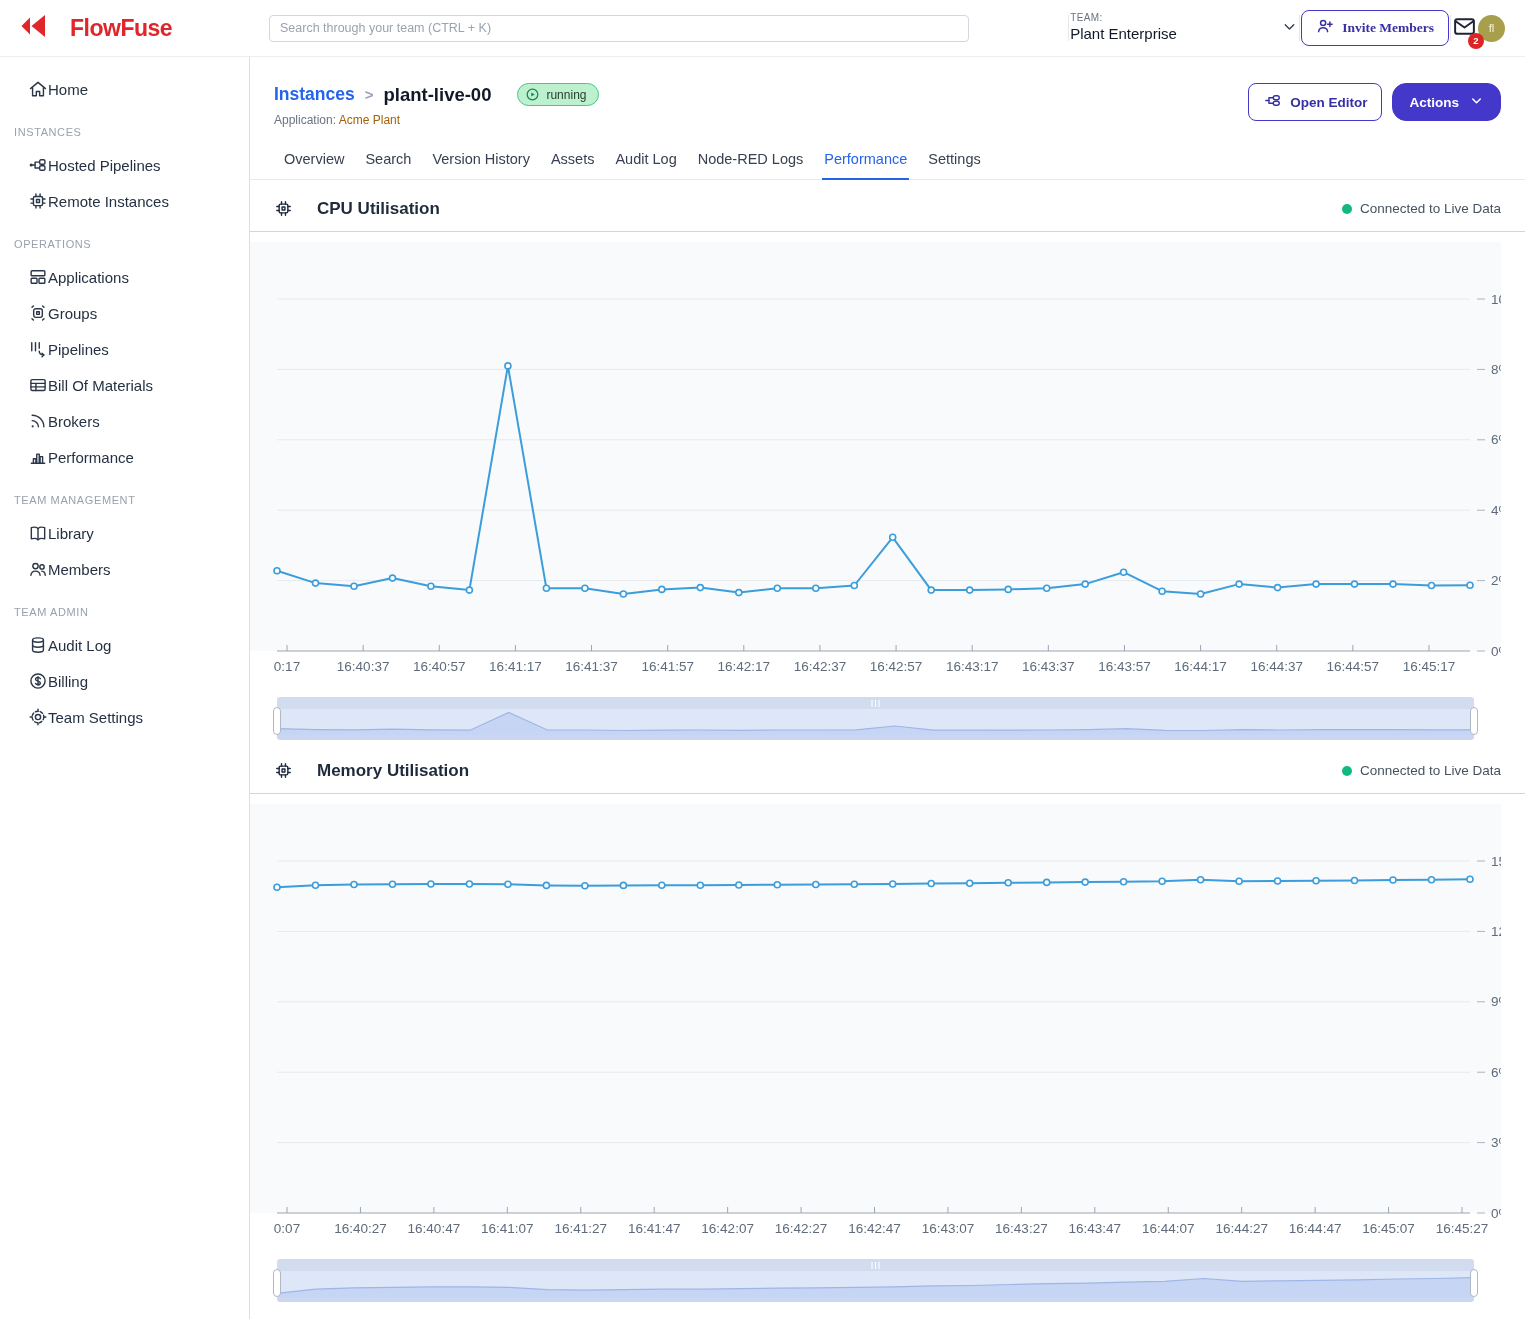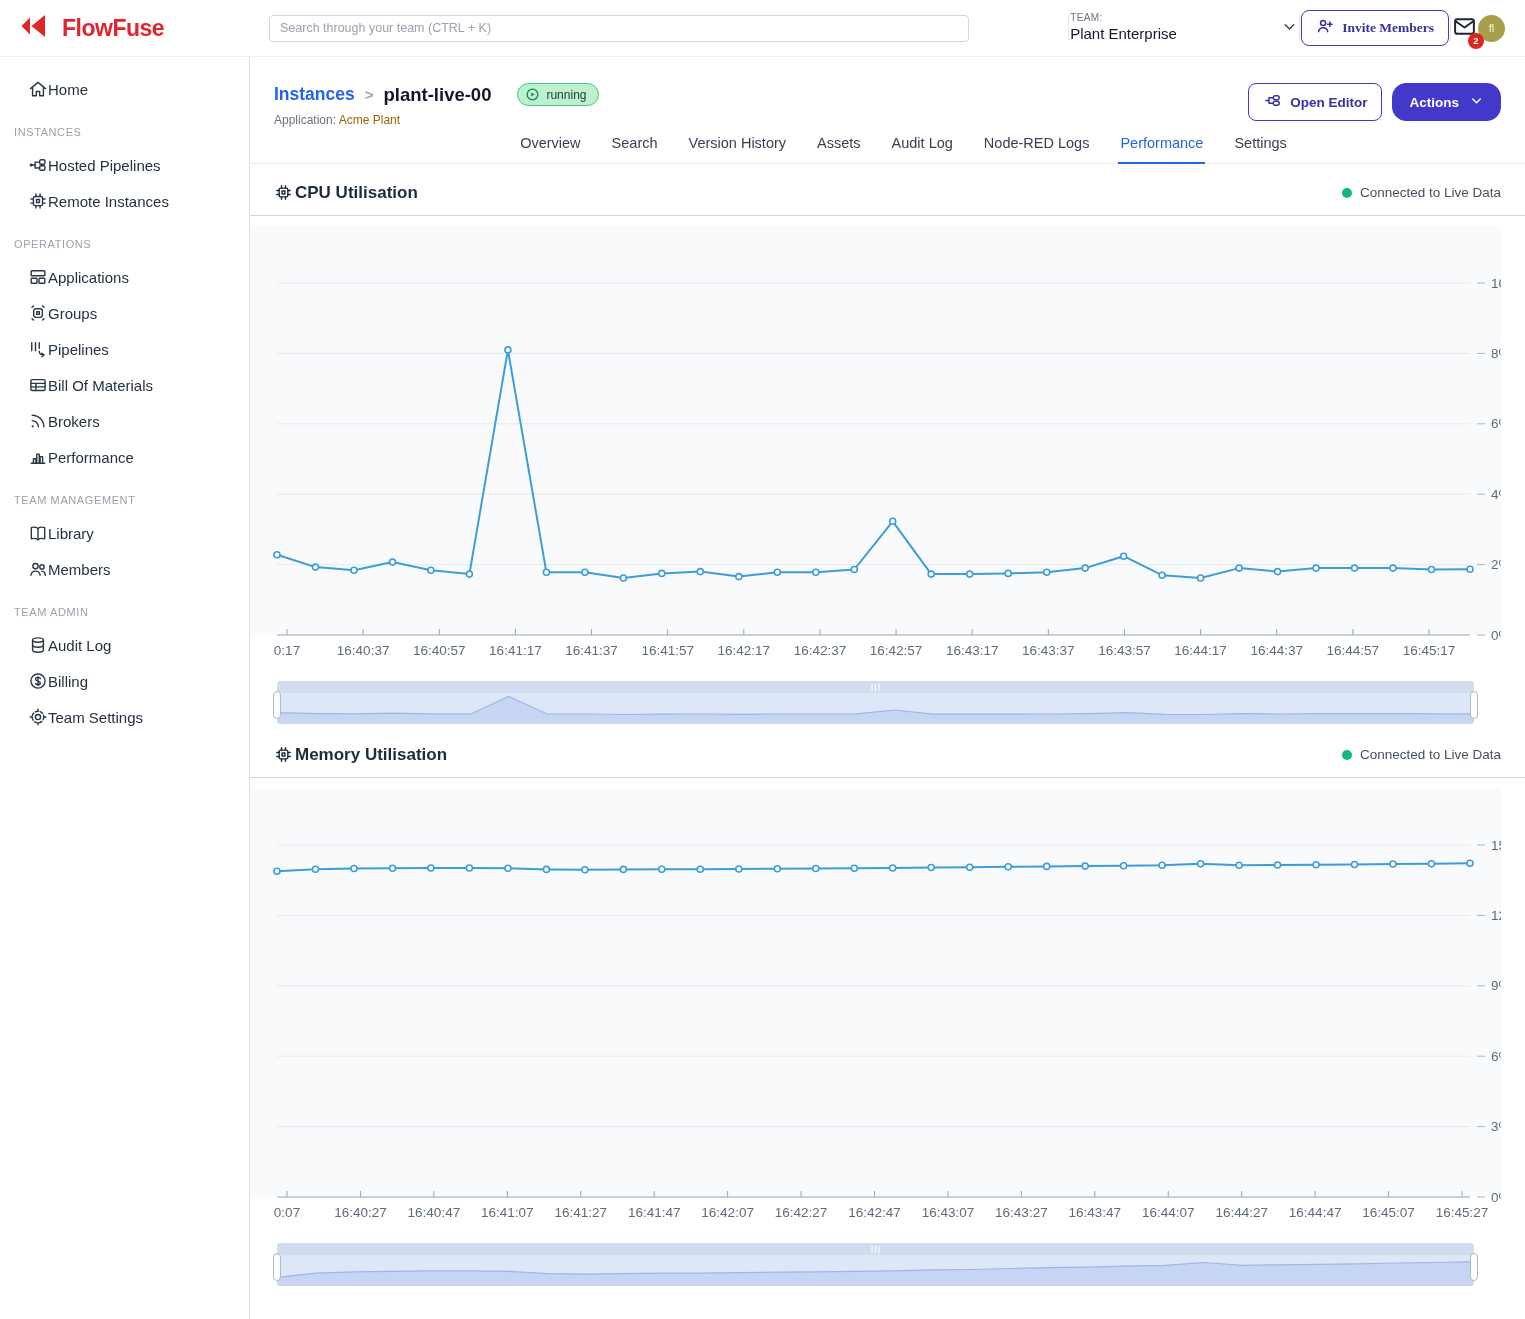--- a/index.html
+++ b/index.html
@@ -2,21 +2,21 @@
 <html><head>
 <meta charset="utf-8">
 <style>
   * { box-sizing: border-box; }
   body {
     margin: 0; width: 1525px; height: 1319px; overflow: hidden;
     font-family: "Liberation Sans", sans-serif; background: #fff; color: #1f2937;
   }
   
   .header { height: 57px; display: flex; align-items: center; border-bottom: 1px solid #eceef1; }
-  .logo { width: 250px; flex-shrink: 0; display: flex; align-items: center; gap: 16px; padding-left: 18px; }
+  .logo { width: 250px; flex-shrink: 0; display: flex; align-items: center; gap: 24px; padding-left: 18px; }
   .logo-text { font-size: 23px; font-weight: bold; color: #e0252b; letter-spacing: -0.5px; }
   .search-wrap { margin-left: 19px; }
   .search-wrap input {
     width: 700px; height: 27px; border: 1px solid #d3d8de; border-radius: 4px;
     padding: 0 10px; font-size: 12.5px; color: #374151; font-family: "Liberation Sans", sans-serif; outline: none;
   }
   .search-wrap input::placeholder { color: #9aa3af; }
   .header-right { margin-left: auto; display: flex; align-items: center; gap: 1px; padding-right: 20px; }
   .vdiv { width: 1px; height: 26px; background: #e5e7eb; }
   .team-select { display: flex; align-items: center; width: 228px; cursor: pointer; }
@@ -48,28 +48,28 @@
     border: 1px solid #43c989; border-radius: 12px; padding: 3px 12px 3px 7px; font-size: 12px; color: #24402f; }
   .status-pill .icon { display: flex; color: #17855c; }
   .app-line { margin-top: 7px; font-size: 12px; color: #6b7280; }
   .app-link { color: #a16207; cursor: pointer; }
   .head-buttons { display: flex; gap: 10px; }
   .btn-outline { display: flex; gap: 8px; align-items: center; background: #fff; border: 1.5px solid #4338ca;
     color: #3730a3; font-weight: bold; font-size: 13.5px; border-radius: 8px; padding: 7px 14px; cursor: pointer; }
   .btn-solid { display: flex; gap: 10px; align-items: center; background: #4338ca; border: 1.5px solid #4338ca;
     color: #fff; font-weight: bold; font-size: 13.5px; border-radius: 14px; padding: 7px 16px; cursor: pointer; }
   
-  .tabs { display: flex; gap: 27px; padding-left: 32px; border-bottom: 1px solid #e7eaee; justify-content: center; }
+  .tabs { display: flex; gap: 17px; padding-left: 32px; margin-top: 16px; border-bottom: 1px solid #e7eaee; }
   .tab { padding: 8px 2px 11px 2px; font-size: 14.5px; color: #374151; cursor: pointer; }
   .tab.active { color: #2563eb; border-bottom: 2px solid #2563eb; margin-bottom: -1px; }
   
   .chart-header { display: flex; justify-content: space-between; align-items: center; padding: 0 24px;
     height: 46px; border-bottom: 1px solid #cfd6de; margin-top: 6px; }
   .chart-block + .chart-block .chart-header { margin-top: 8px; }
-  .chart-title { display: flex; gap: 2px; align-items: center; font-size: 17px; font-weight: bold; color: #1e2b3c; }
+  .chart-title { display: flex; gap: 24px; align-items: center; font-size: 17px; font-weight: bold; color: #1e2b3c; }
   .chart-title .icon { display: flex; color: #1e2b3c; }
   .live { display: flex; gap: 8px; align-items: center; font-size: 13.5px; color: #46525f; }
   .live-dot { width: 10px; height: 10px; border-radius: 50%; background: #10b981; }
   .main-chart { display: block; margin-top: 10px; }
   .main-chart text { font-family: "Liberation Sans", sans-serif; }
   .brush { margin: 16px 24px 0 27px; width: 1197px; position: relative; }
   .brush-top { height: 12px; background: #d2dcef; border-radius: 3px 3px 0 0; display: flex; align-items: center; justify-content: center; }
   .grip { width: 1.5px; height: 7px; background: #fff; box-shadow: -3.5px 0 0 #fff, 3.5px 0 0 #fff; }
   .brush-band { height: 26px; background: #dde7f8; position: relative; }
   .brush-bottom { height: 5px; background: #cbd7f1; border-radius: 0 0 3px 3px; }

